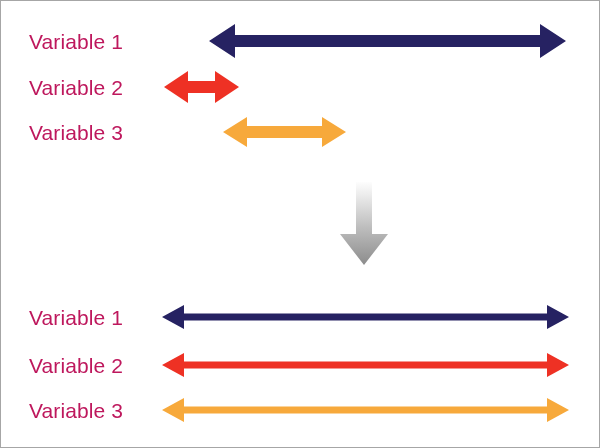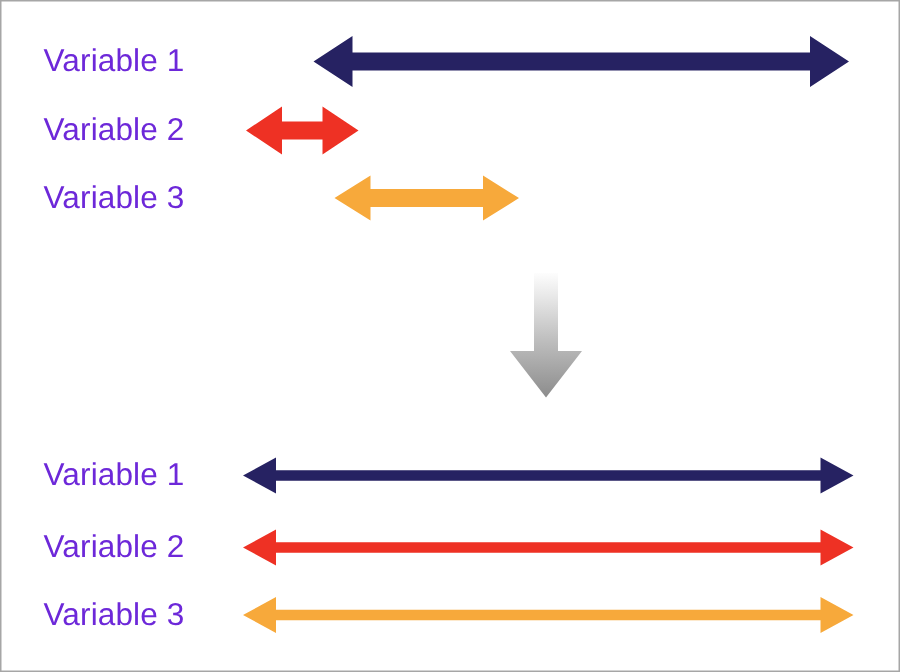--- a/index.html
+++ b/index.html
@@ -33,21 +33,21 @@
     width: 600px;
     height: 46px;
   }
   .row-label {
     position: absolute;
     left: 28px;
     top: 50%;
     transform: translateY(-50%);
     font-size: 21px;
     font-weight: 400;
-    color: #6d28d9;
+    color: #be185d;
     letter-spacing: 0.1px;
     white-space: nowrap;
     line-height: 1;
   }
   .arrow-wrap {
     position: absolute;
     top: 50%;
     transform: translateY(-50%);
     height: 40px;
   }

